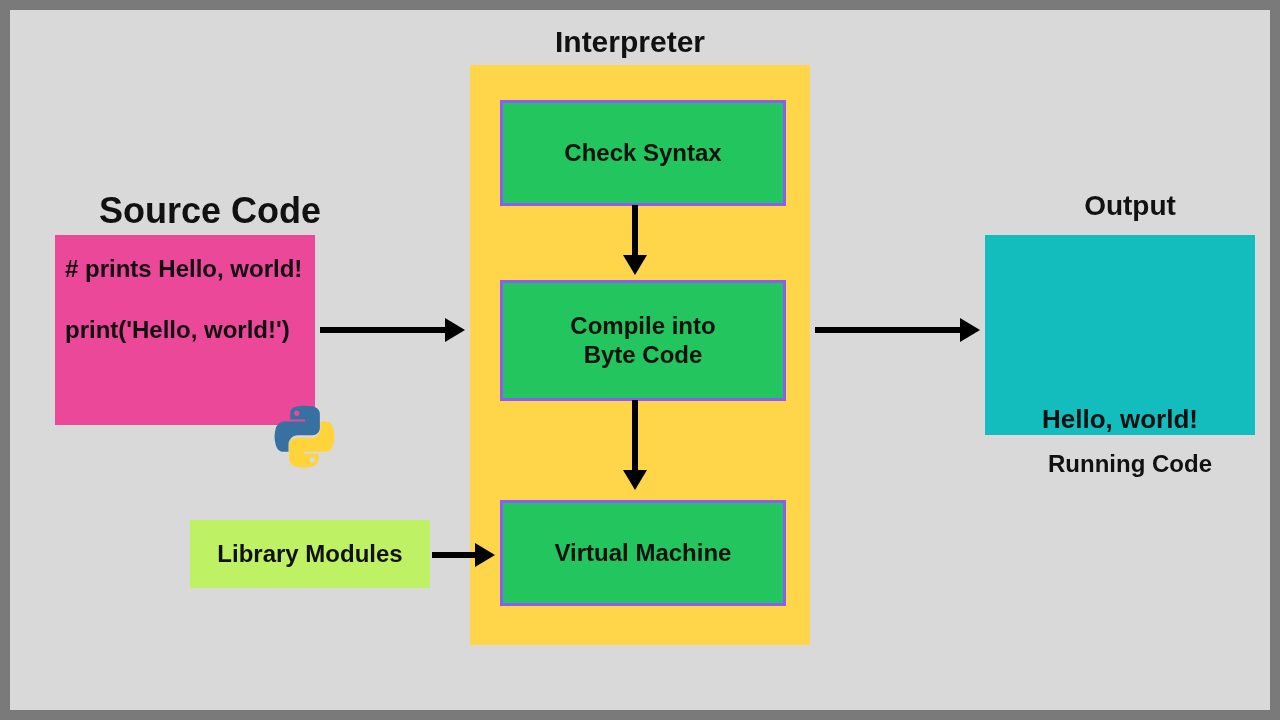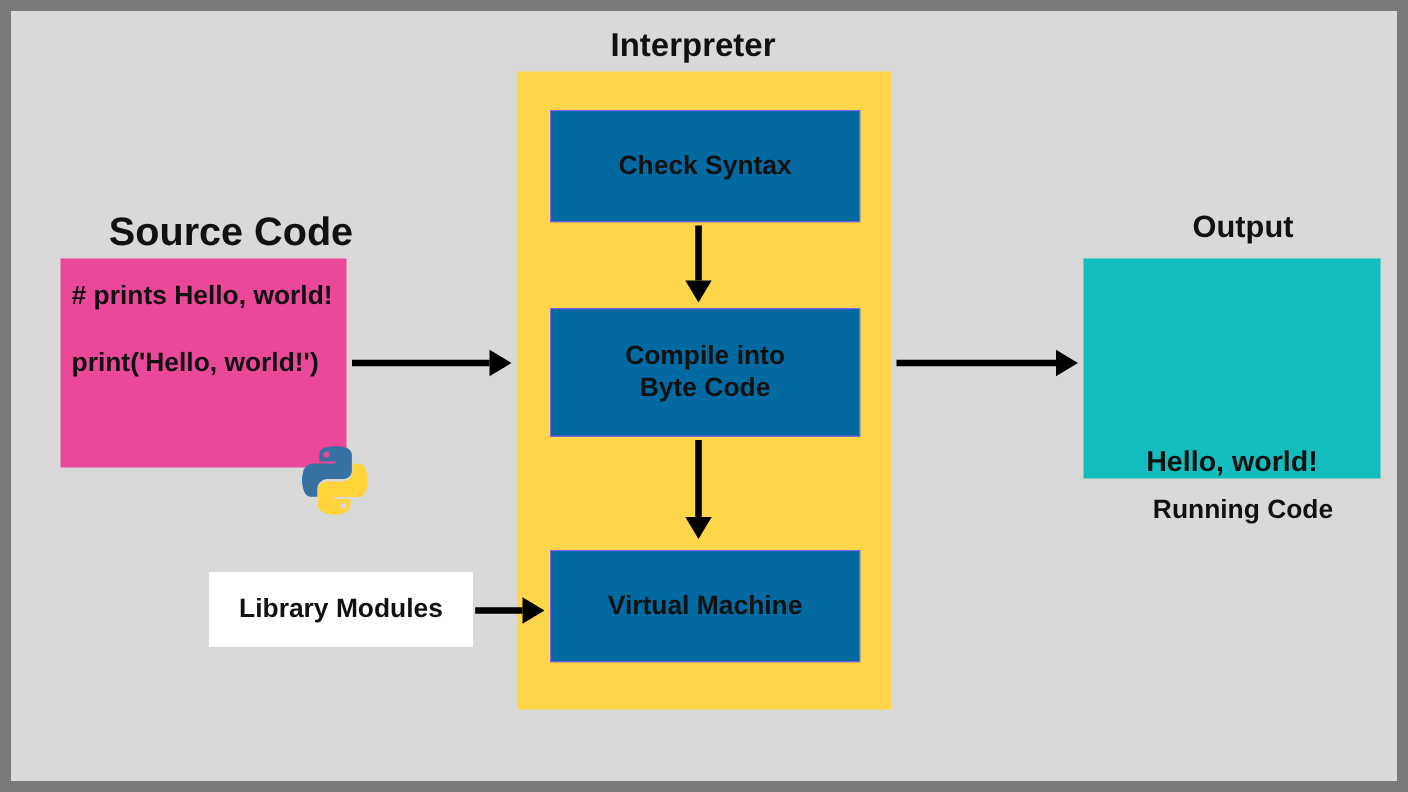--- a/index.html
+++ b/index.html
@@ -45,43 +45,43 @@
   .python-icon {
     position: absolute;
     left: 260px; top: 395px;
     width: 70px; height: 70px;
   }
   
   .lib-box {
     position: absolute;
     left: 180px; top: 510px;
     width: 240px; height: 68px;
-    background: #ffffff;
+    background: #bef264;
     display: flex;
     align-items: center;
     justify-content: center;
     font-weight: 700;
     font-size: 24px;
     color: #111;
   }
   
   .interp-title {
     left: 470px; top: 15px; width: 300px;
     font-size: 30px;
   }
   .interp-box {
     position: absolute;
     left: 460px; top: 55px;
     width: 340px; height: 580px;
     background: #ffd54a;
   }
   .stage {
     position: absolute;
-    background: #0369a1;
-    border: 1px solid #8b5cf6;
+    background: #22c55e;
+    border: 3px solid #8b5cf6;
     display: flex;
     align-items: center;
     justify-content: center;
     text-align: center;
     font-weight: 700;
     font-size: 24px;
     color: #111;
     line-height: 1.2;
   }
   .stage1 { left: 490px; top: 90px;  width: 280px; height: 100px; }

